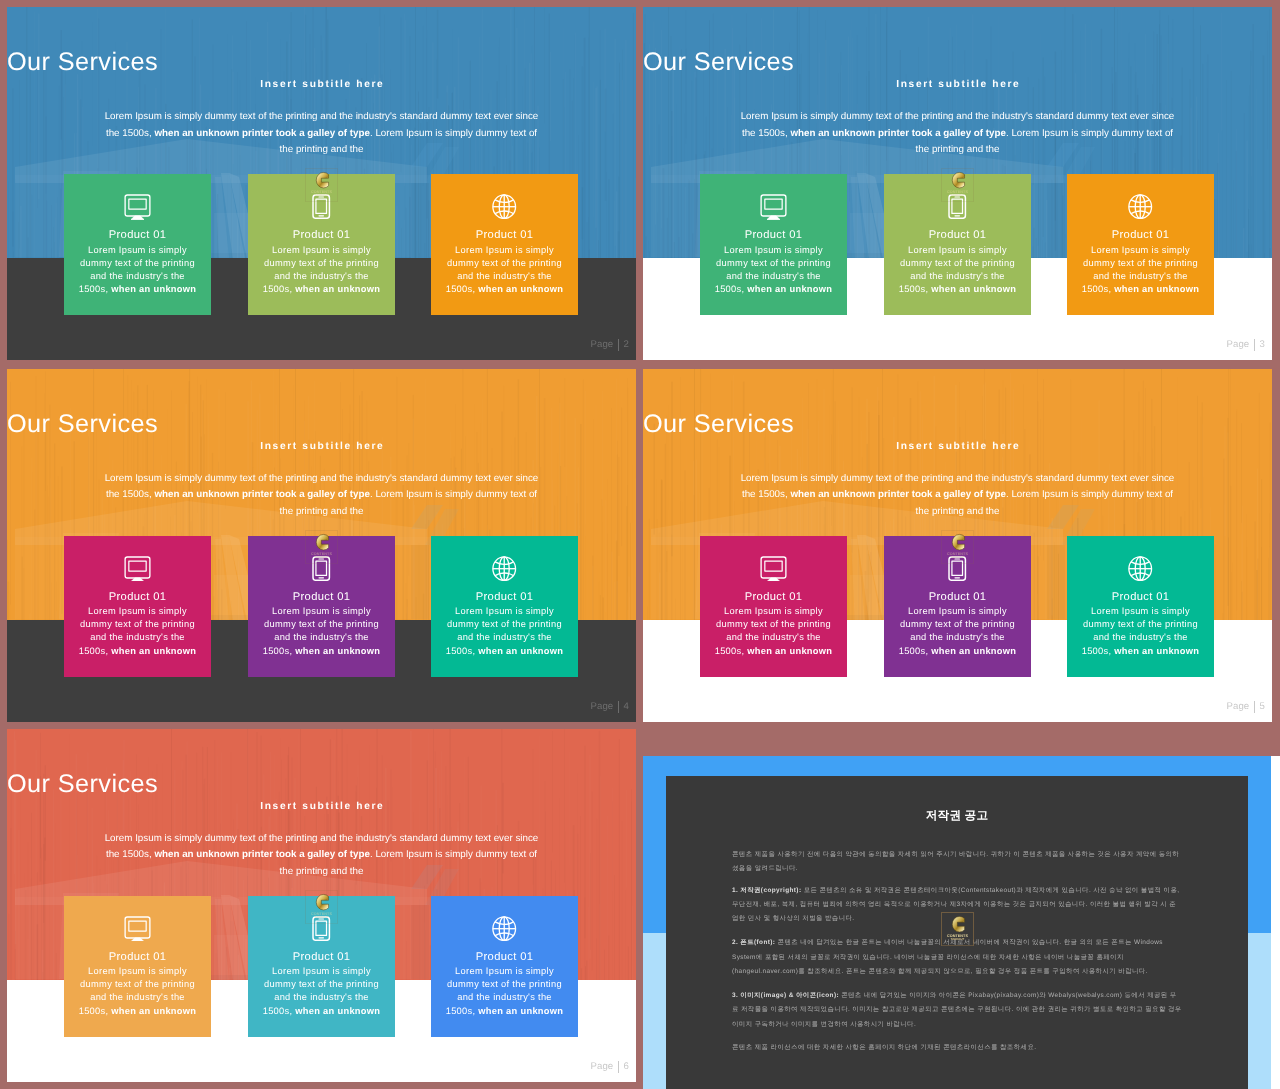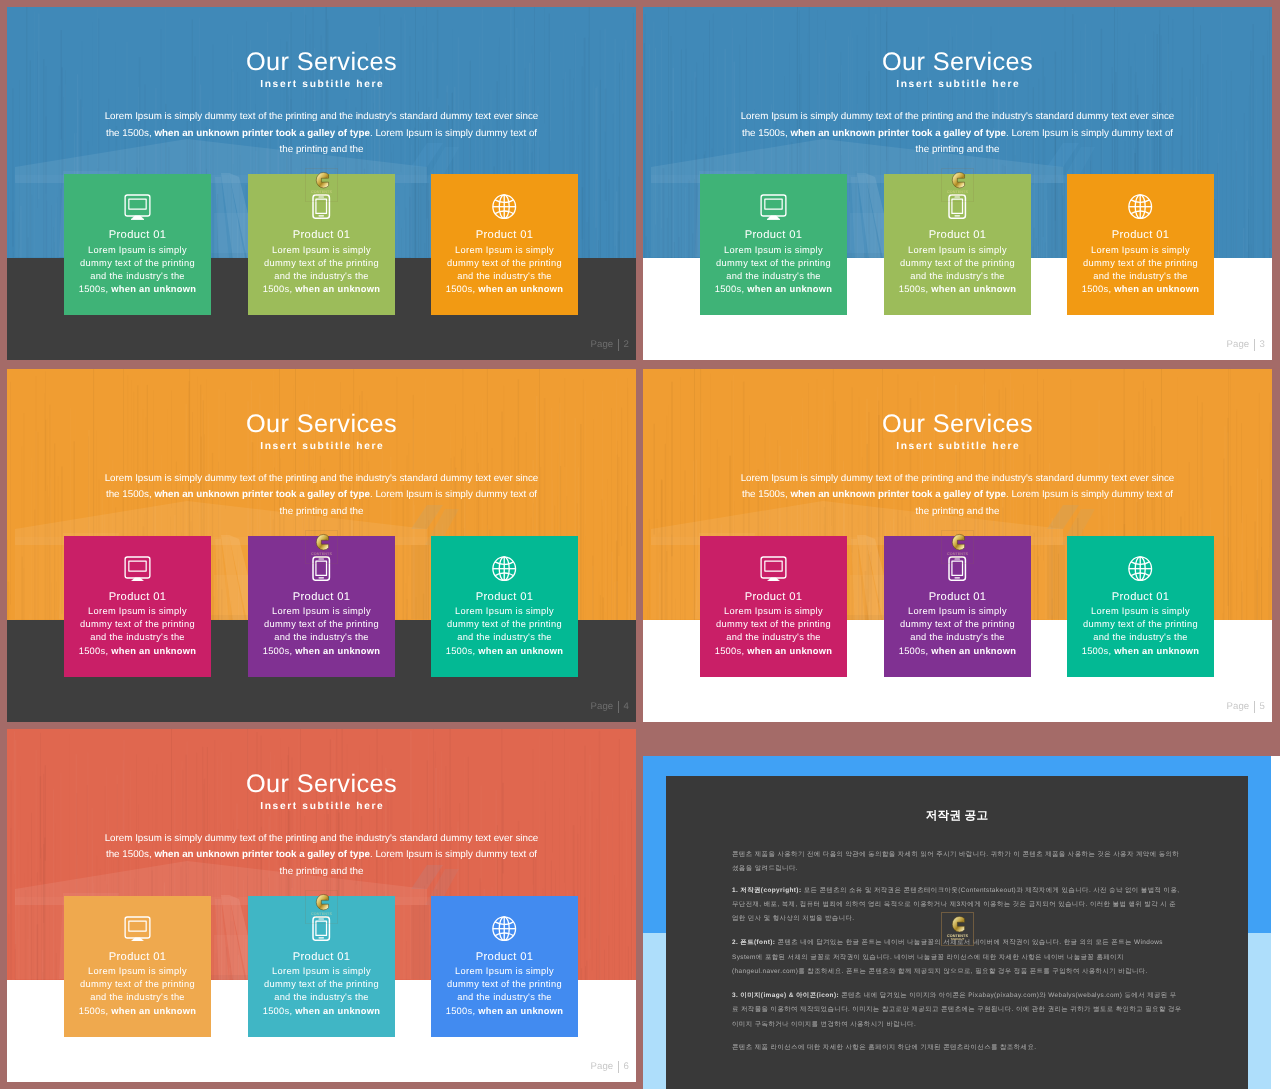--- a/index.html
+++ b/index.html
@@ -10,21 +10,21 @@
 
   
   .slide{position:absolute;overflow:hidden;}
   .wood{position:absolute;inset:0;}
   .lowerband{position:absolute;left:0;right:0;bottom:0;}
 
   
   .chev{position:absolute;left:0;top:0;width:100%;height:100%;opacity:.34;}
 
   
-  .ttl{position:absolute;left:0;right:0;text-align:center;
+  .ttl{position:absolute;left:0;right:0;text-align:left;
        font-weight:300;color:#ffffff;letter-spacing:.4px;line-height:1;}
   .sub{position:absolute;left:0;right:0;text-align:center;color:#ffffff;
        font-weight:700;line-height:1;}
   .lead{position:absolute;text-align:center;color:#ffffff;line-height:16.5px;}
   .lead b{font-weight:700;}
 
   
   .card{position:absolute;color:#fff;text-align:center;}
   .card .ico{position:absolute;left:0;right:0;display:flex;justify-content:center;}
   .card .pname{position:absolute;left:0;right:0;text-align:center;font-weight:400;line-height:1;}

